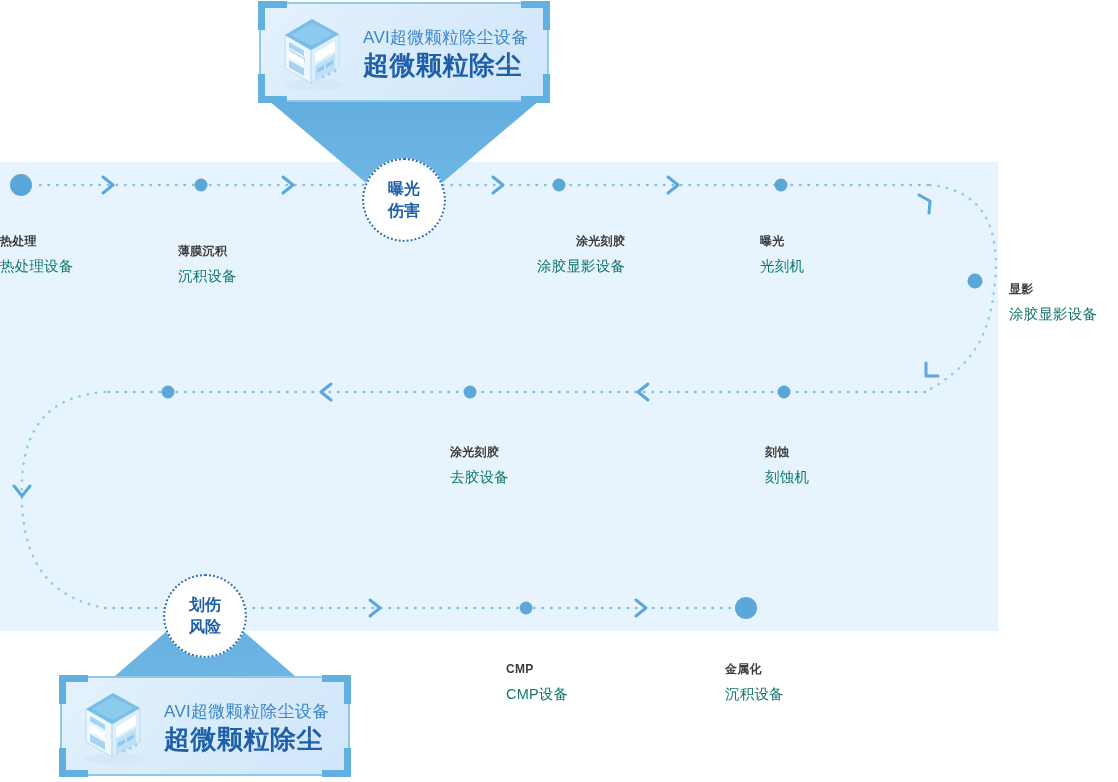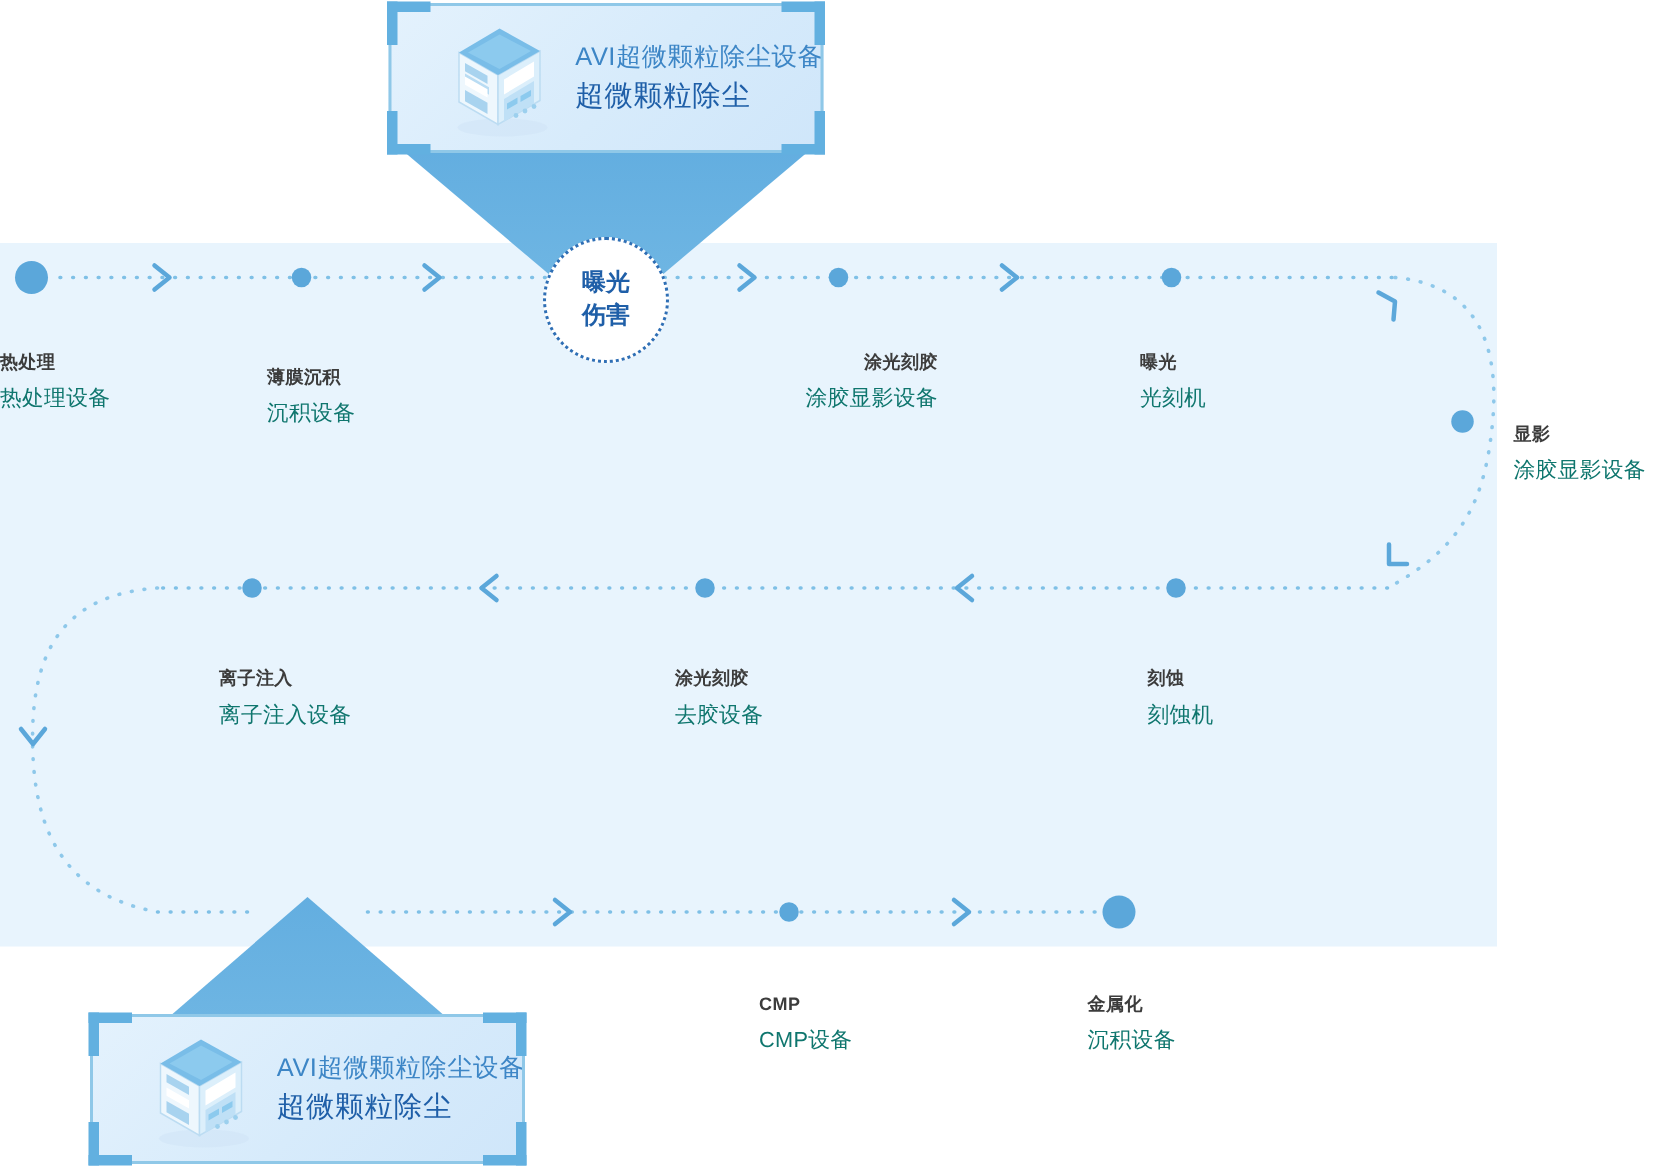--- a/index.html
+++ b/index.html
@@ -34,37 +34,37 @@
     border:2px dotted #2f6fb5;
     display:flex;flex-direction:column;align-items:center;justify-content:center;
     color:#1f5fa8;font-size:16px;font-weight:bold;line-height:22px;
     box-sizing:border-box;
   }
 
   
   .card{
     position:absolute;box-sizing:border-box;
     background:linear-gradient(135deg,#e4f2fd 0%,#d7ebfb 55%,#cfe6fa 100%);
-    display:flex;align-items:center;justify-content:flex-end;
+    display:flex;align-items:center;
   }
   .card .bracket{position:absolute;width:22px;height:22px;}
   .card .bk-tl{left:-1px;top:-1px;border-left:7px solid #62b0e0;border-top:7px solid #62b0e0;}
   .card .bk-tr{right:-1px;top:-1px;border-right:7px solid #62b0e0;border-top:7px solid #62b0e0;}
   .card .bk-bl{left:-1px;bottom:-1px;border-left:7px solid #62b0e0;border-bottom:7px solid #62b0e0;}
   .card .bk-br{right:-1px;bottom:-1px;border-right:7px solid #62b0e0;border-bottom:7px solid #62b0e0;}
   .card .edge-t,.card .edge-b,.card .edge-l,.card .edge-r{position:absolute;background:#8fc8e8;}
   .card .edge-t{left:10px;right:10px;top:0;height:2px;}
   .card .edge-b{left:10px;right:10px;bottom:0;height:2px;}
   .card .edge-l{top:10px;bottom:10px;left:0;width:2px;}
   .card .edge-r{top:10px;bottom:10px;right:0;width:2px;}
 
   .card-icon{width:74px;height:82px;margin-left:18px;flex:0 0 auto;position:relative;}
   .card-text{margin-left:12px;display:flex;flex-direction:column;justify-content:center;}
   .card-line1{font-size:17px;color:#3d86c6;line-height:26px;letter-spacing:.3px;}
-  .card-line2{font-size:19px;color:#1f5fa8;font-weight:normal;line-height:28px;letter-spacing:.5px;}
+  .card-line2{font-size:26px;color:#1f5fa8;font-weight:bold;line-height:28px;letter-spacing:.5px;}
 </style>
 </head>
 <body>
 
 <div class="stage">
 
   <div class="panel"></div>
 
   <svg class="svg-layer" viewBox="0 0 1118 782">
     <defs>
@@ -152,40 +152,40 @@
   <div class="node-label" style="left:765px;top:441px;">
     <div class="node-title">刻蚀</div>
     <div class="node-sub">刻蚀机</div>
   </div>
 
   <div class="node-label" style="left:450px;top:441px;">
     <div class="node-title">涂光刻胶</div>
     <div class="node-sub">去胶设备</div>
   </div>
 
-  <div class="node-label" style="left:146px;top:441px;">
-    <div class="node-title">离子注入</div>
-    <div class="node-sub">离子注入设备</div>
-  </div>
 
   <div class="node-label" style="left:506px;top:658px;">
     <div class="node-title">CMP</div>
     <div class="node-sub">CMP设备</div>
   </div>
 
   <div class="node-label" style="left:725px;top:658px;">
     <div class="node-title">金属化</div>
     <div class="node-sub">沉积设备</div>
   </div>
 
   <div class="bubble" style="left:362px;top:158px;width:84px;height:84px;">
     <span>曝光</span>
     <span>伤害</span>
   </div>
 
+  <div class="bubble" style="left:163px;top:574px;width:84px;height:84px;">
+    <span>划伤</span>
+    <span>风险</span>
+  </div>
 
   <div class="card" style="left:259px;top:2px;width:290px;height:100px;">
     <span class="edge-t"></span>
     <span class="edge-b"></span>
     <span class="edge-l"></span>
     <span class="edge-r"></span>
     <span class="bracket bk-tl"></span>
     <span class="bracket bk-tr"></span>
     <span class="bracket bk-bl"></span>
     <span class="bracket bk-br"></span>

